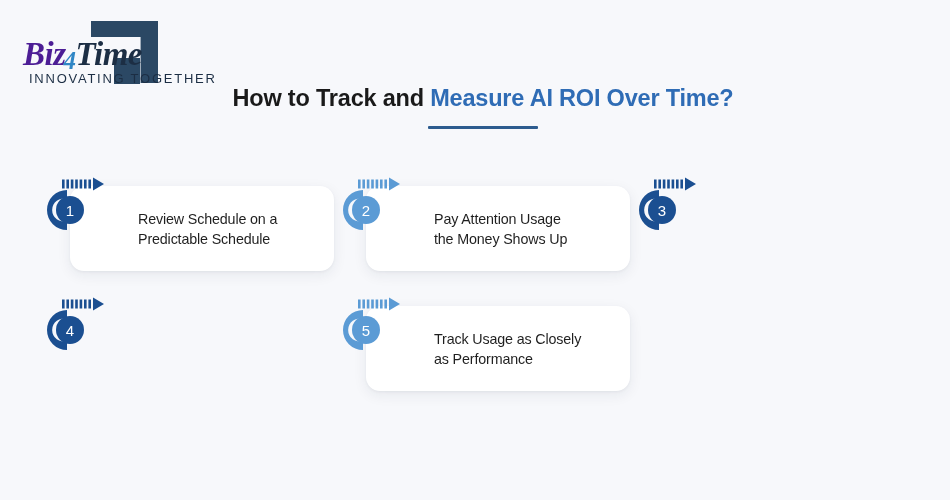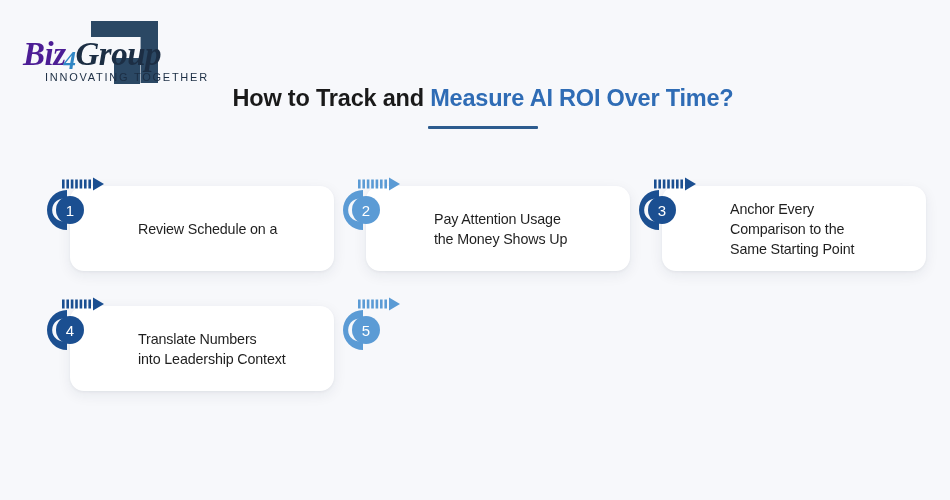--- a/index.html
+++ b/index.html
@@ -56,24 +56,24 @@
   .logo-four {
     color: #2f86c5;
     font-size: 25px;
     position: relative;
     top: 4px;
     left: -2px;
   }
   .logo-group { color: #1c2e44; margin-left: -2px; }
   .logo-tagline {
     position: absolute;
-    left: 27px;
+    left: 11px;
     top: 55px;
     font-family: "Liberation Sans", sans-serif;
-    font-size: 11px;
+    font-size: 13px;
     letter-spacing: 1.75px;
     color: #1c2e44;
     font-weight: 400;
     white-space: nowrap;
     z-index: 3;
   }
 
   
   .title-block {
     position: absolute;
@@ -153,38 +153,39 @@
   }
   .badge svg { display: block; }
 </style>
 </head>
 <body>
 
 <div class="logo-area">
   <div class="logo-bracket"></div>
   <div class="logo-bracket-inner"></div>
   <div class="logo-wordmark">
-    <span class="logo-biz">Biz</span><span class="logo-four">4</span><span class="logo-group">Group</span>
+    <span class="logo-biz">Biz</span><span class="logo-four">4</span><span class="logo-group">Time</span>
   </div>
   <div class="logo-tagline">INNOVATING TOGETHER</div>
 </div>
 
 <div class="title-block">
   <div class="title-text">
     <span>How to Track and </span><span class="title-accent">Measure AI ROI Over Time?</span>
   </div>
   <div class="title-underline"></div>
 </div>
 
 <div class="grid">
   <div class="row row-1">
     <div class="cell">
       <div class="card">
         <div class="card-text">
           <div>Review Schedule on a</div>
+          <div>Predictable Schedule</div>
         </div>
       </div>
       <div class="badge">
         <svg width="72" height="62" viewBox="0 0 72 62">
           <g>
             <rect x="24" y="3.5" width="2.6" height="9" fill="#1b4f91"></rect>
             <rect x="28.4" y="3.5" width="2.6" height="9" fill="#1b4f91"></rect>
             <rect x="32.8" y="3.5" width="2.6" height="9" fill="#1b4f91"></rect>
             <rect x="37.2" y="3.5" width="2.6" height="9" fill="#1b4f91"></rect>
             <rect x="41.6" y="3.5" width="2.6" height="9" fill="#1b4f91"></rect>
@@ -219,27 +220,20 @@
             <path d="M55 1.5 L66 8 L55 14.5 Z" fill="#5b9bd5"></path>
           </g>
           <path d="M29 14 A20 20 0 1 0 29 54 L29 45 A11.5 11.5 0 1 1 29 23 Z" fill="#5b9bd5"></path>
           <circle cx="32" cy="34" r="14" fill="#5b9bd5"></circle>
           <text x="32" y="34" text-anchor="middle" dominant-baseline="central" font-family="Liberation Sans, sans-serif" font-size="15" font-weight="400" fill="#ffffff">2</text>
         </svg>
       </div>
     </div>
 
     <div class="cell">
-      <div class="card">
-        <div class="card-text">
-          <div>Anchor Every</div>
-          <div>Comparison to the</div>
-          <div>Same Starting Point</div>
-        </div>
-      </div>
       <div class="badge">
         <svg width="72" height="62" viewBox="0 0 72 62">
           <g>
             <rect x="24" y="3.5" width="2.6" height="9" fill="#1b4f91"></rect>
             <rect x="28.4" y="3.5" width="2.6" height="9" fill="#1b4f91"></rect>
             <rect x="32.8" y="3.5" width="2.6" height="9" fill="#1b4f91"></rect>
             <rect x="37.2" y="3.5" width="2.6" height="9" fill="#1b4f91"></rect>
             <rect x="41.6" y="3.5" width="2.6" height="9" fill="#1b4f91"></rect>
             <rect x="46" y="3.5" width="2.6" height="9" fill="#1b4f91"></rect>
             <rect x="50.4" y="3.5" width="2.6" height="9" fill="#1b4f91"></rect>
@@ -248,46 +242,46 @@
           <path d="M29 14 A20 20 0 1 0 29 54 L29 45 A11.5 11.5 0 1 1 29 23 Z" fill="#1b4f91"></path>
           <circle cx="32" cy="34" r="14" fill="#1b4f91"></circle>
           <text x="32" y="34" text-anchor="middle" dominant-baseline="central" font-family="Liberation Sans, sans-serif" font-size="15" font-weight="400" fill="#ffffff">3</text>
         </svg>
       </div>
     </div>
   </div>
 
   <div class="row row-2">
     <div class="cell">
-      <div class="card">
-        <div class="card-text">
-          <div>Translate Numbers</div>
-          <div>into Leadership Context</div>
-        </div>
-      </div>
       <div class="badge">
         <svg width="72" height="62" viewBox="0 0 72 62">
           <g>
             <rect x="24" y="3.5" width="2.6" height="9" fill="#1b4f91"></rect>
             <rect x="28.4" y="3.5" width="2.6" height="9" fill="#1b4f91"></rect>
             <rect x="32.8" y="3.5" width="2.6" height="9" fill="#1b4f91"></rect>
             <rect x="37.2" y="3.5" width="2.6" height="9" fill="#1b4f91"></rect>
             <rect x="41.6" y="3.5" width="2.6" height="9" fill="#1b4f91"></rect>
             <rect x="46" y="3.5" width="2.6" height="9" fill="#1b4f91"></rect>
             <rect x="50.4" y="3.5" width="2.6" height="9" fill="#1b4f91"></rect>
             <path d="M55 1.5 L66 8 L55 14.5 Z" fill="#1b4f91"></path>
           </g>
           <path d="M29 14 A20 20 0 1 0 29 54 L29 45 A11.5 11.5 0 1 1 29 23 Z" fill="#1b4f91"></path>
           <circle cx="32" cy="34" r="14" fill="#1b4f91"></circle>
           <text x="32" y="34" text-anchor="middle" dominant-baseline="central" font-family="Liberation Sans, sans-serif" font-size="15" font-weight="400" fill="#ffffff">4</text>
         </svg>
       </div>
     </div>
 
     <div class="cell">
+      <div class="card">
+        <div class="card-text">
+          <div>Track Usage as Closely</div>
+          <div>as Performance</div>
+        </div>
+      </div>
       <div class="badge">
         <svg width="72" height="62" viewBox="0 0 72 62">
           <g>
             <rect x="24" y="3.5" width="2.6" height="9" fill="#5b9bd5"></rect>
             <rect x="28.4" y="3.5" width="2.6" height="9" fill="#5b9bd5"></rect>
             <rect x="32.8" y="3.5" width="2.6" height="9" fill="#5b9bd5"></rect>
             <rect x="37.2" y="3.5" width="2.6" height="9" fill="#5b9bd5"></rect>
             <rect x="41.6" y="3.5" width="2.6" height="9" fill="#5b9bd5"></rect>
             <rect x="46" y="3.5" width="2.6" height="9" fill="#5b9bd5"></rect>
             <rect x="50.4" y="3.5" width="2.6" height="9" fill="#5b9bd5"></rect>

